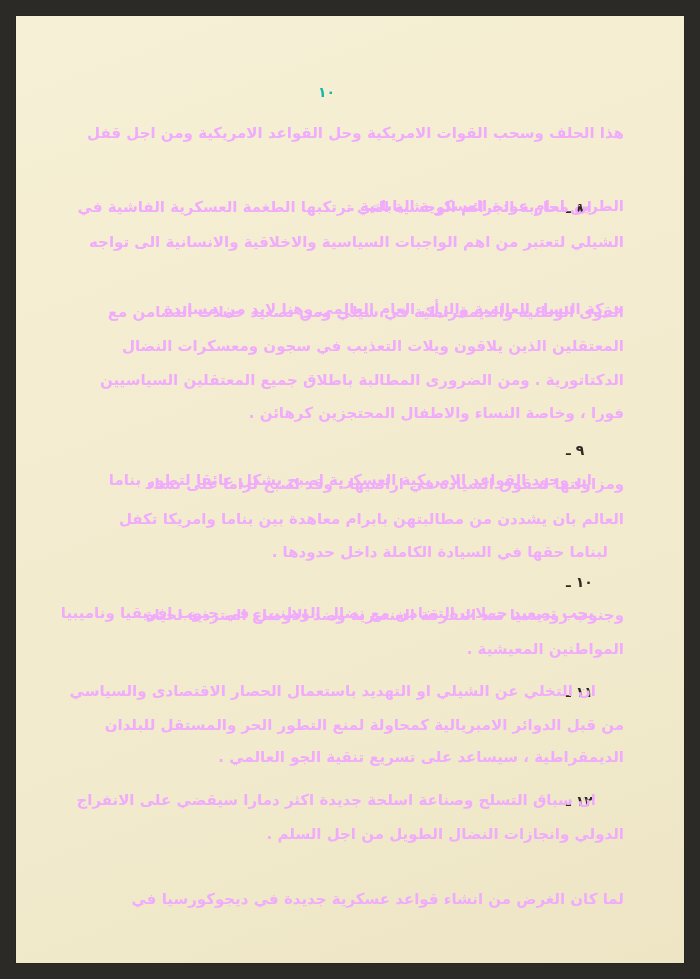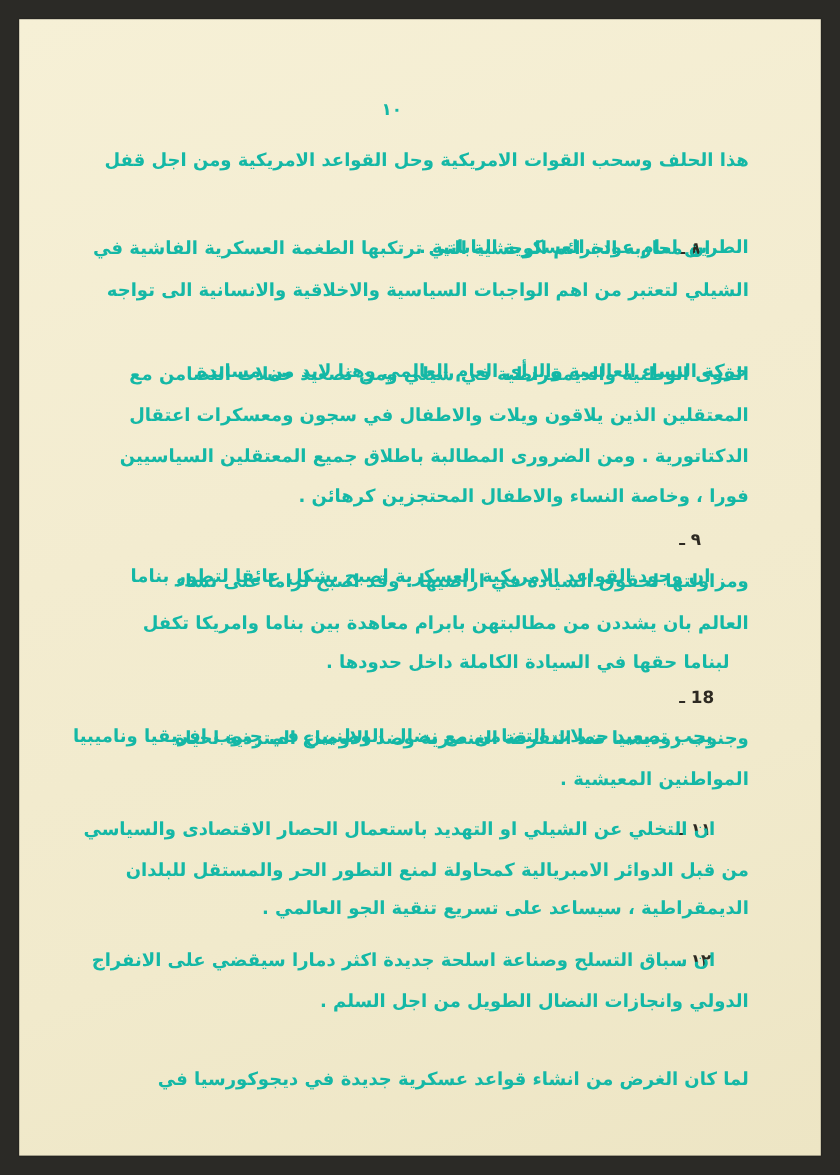--- a/index.html
+++ b/index.html
@@ -13,21 +13,21 @@
     position:absolute; left:16px; top:16px; width:668px; height:947px;
     background:linear-gradient(160deg,#f6f0d6 0%,#f3ecd0 40%,#f1eacc 70%,#ede5c4 100%);
     box-shadow:0 0 1px rgba(0,0,0,0.5);
   }
   .page-number {
     position:absolute; top:84px; left:0; width:653px; text-align:center;
     font-size:14px; color:#14b8a6; font-weight:bold;
   }
   .line {
     position:absolute; direction:rtl; text-align:justify; text-align-last:justify;
-    font-size:15px; font-weight:bold; color:#14b8a6; white-space:nowrap;
+    font-size:15px; font-weight:bold; color:#f0abfc; white-space:nowrap;
     letter-spacing:0.2px;
     padding-left:34px;
   }
   .line.short { text-align-last:right; }
   .num {
     position:absolute; direction:rtl; font-size:14px; font-weight:bold; color:#2e2a22;
     white-space:nowrap;
   }
 </style>
 </head>
@@ -38,31 +38,31 @@
 <div class="page-number">١٠</div>
 
 <div class="line" style="top:124px; left:122px; width:468px;">هذا الحلف وسحب القوات الامريكية وحل القواعد الامريكية ومن اجل قفل</div>
 <div class="line short" style="top:158px; left:220px; width:370px;margin-top:39px;">الطريق امام عودة العسكرية اليابانية .</div>
 
 <div class="num" style="top:200px; left:566px;">٨ ـ</div>
 <div class="line" style="top:198px; left:130px; width:428px;">ان محاربة الجرائم الوحشية التي ترتكبها الطغمة العسكرية الفاشية في</div>
 <div class="line" style="top:233px; left:124px; width:466px;">الشيلي لتعتبر من اهم الواجبات السياسية والاخلاقية والانسانية الى تواجه</div>
 <div class="line" style="top:268px; left:130px; width:460px;margin-top:32px;">حركة النساء العالمية والرأى العام العالمي وهنا لابد من مساندة</div>
 <div class="line" style="top:303px; left:130px; width:460px;">القوى الوطنية والديمقراطية في شيلي ومن تصعيد حملات التضامن مع</div>
-<div class="line" style="top:337px; left:124px; width:466px;">المعتقلين الذين يلاقون ويلات والاطفال في سجون ومعسكرات اعتقال</div>
+<div class="line" style="top:337px; left:124px; width:466px;">المعتقلين الذين يلاقون ويلات التعذيب في سجون ومعسكرات النضال</div>
 <div class="line" style="top:371px; left:122px; width:468px;">الدكتاتورية . ومن الضرورى المطالبة باطلاق جميع المعتقلين السياسيين</div>
 <div class="line short" style="top:404px; left:200px; width:390px;">فورا ، وخاصة النساء والاطفال المحتجزين كرهائن .</div>
 
 <div class="num" style="top:442px; left:566px;">٩ ـ</div>
 <div class="line" style="top:459px; left:124px; width:434px;margin-top:12px;">ان وجود القواعد الامريكية العسكرية اصبح يشكل عائقا لتطور بناما</div>
 <div class="line" style="top:475px; left:124px; width:466px;">ومزاولتها لحقوق السيادة في اراضيها . وقد اصبح لزاما على نساء</div>
 <div class="line" style="top:510px; left:124px; width:466px;">العالم بان يشددن من مطالبتهن بابرام معاهدة بين بناما وامريكا تكفل</div>
 <div class="line short" style="top:543px; left:244px; width:330px;">لبناما حقها في السيادة الكاملة داخل حدودها .</div>
 
-<div class="num" style="top:574px; left:566px;">18 ـ</div>
+<div class="num" style="top:574px; left:566px;">١٠ ـ</div>
 <div class="line" style="top:604px; left:124px; width:436px;">يجب تصعيد حملات التضامن مع نضال الوطنيين في جنوب افريقيا وناميبيا</div>
 <div class="line" style="top:606px; left:124px; width:466px;">وجنوب روديسيا ضد التفرقة العنصرية وضد الاوضاع المتردية لحياة</div>
 <div class="line short" style="top:640px; left:390px; width:200px;">المواطنين المعيشية .</div>
 
 <div class="num" style="top:684px; left:566px;">١١ ـ</div>
 <div class="line" style="top:682px; left:122px; width:440px;">ان التخلي عن الشيلي او التهديد باستعمال الحصار الاقتصادى والسياسي</div>
 <div class="line" style="top:716px; left:118px; width:472px;">من قبل الدوائر الامبريالية كمحاولة لمنع التطور الحر والمستقل للبلدان</div>
 <div class="line short" style="top:748px; left:210px; width:380px;">الديمقراطية ، سيساعد على تسريع تنقية الجو العالمي .</div>
 
 <div class="num" style="top:793px; left:566px;">١٢ ـ</div>

